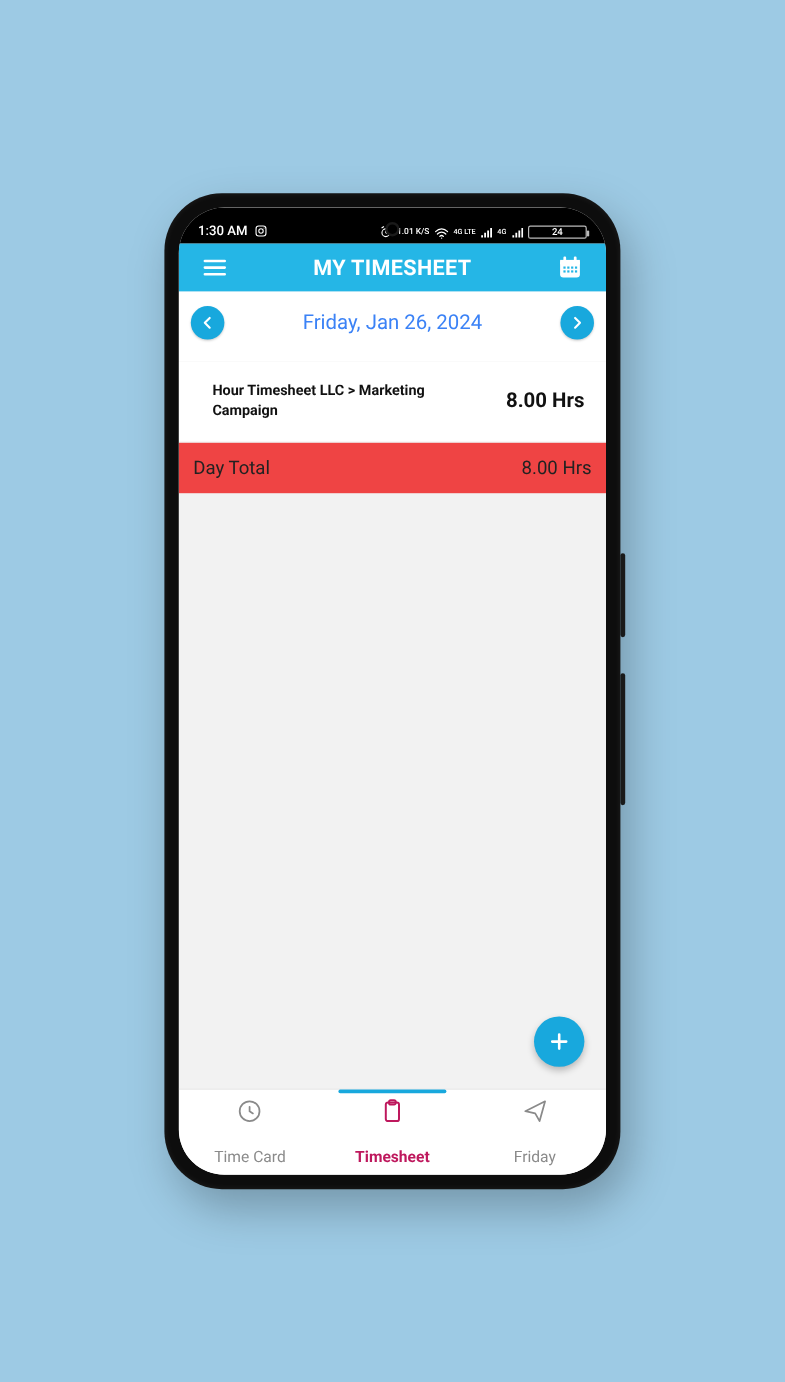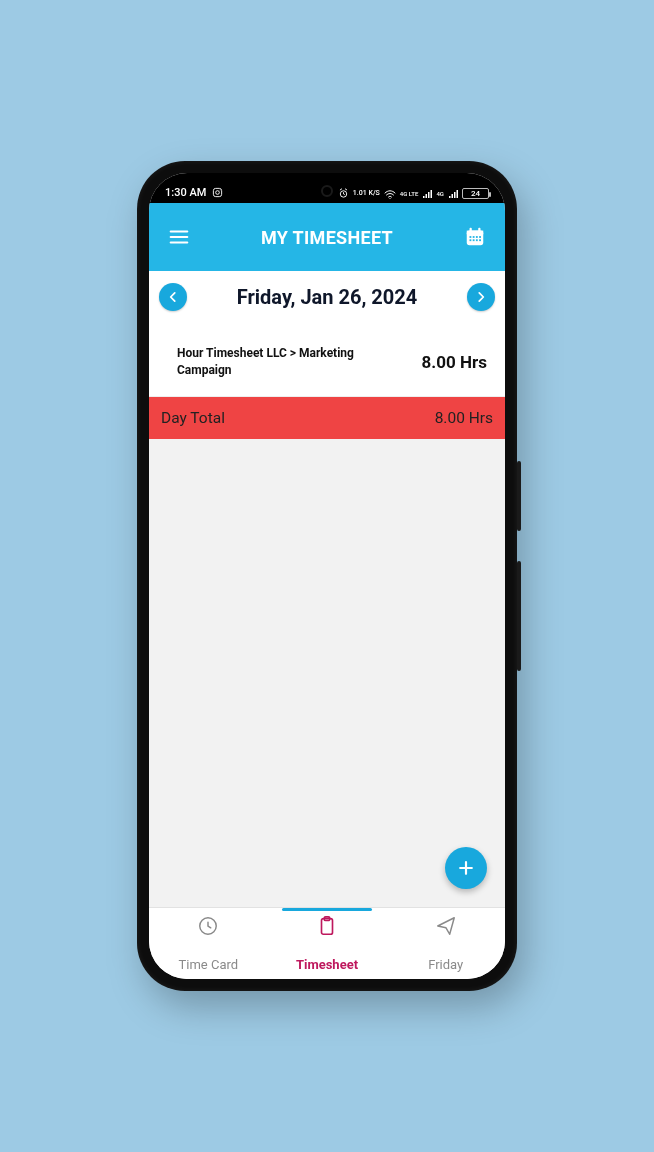--- a/index.html
+++ b/index.html
@@ -74,21 +74,21 @@
       font-size: 11px;
       font-weight: 500;
       gap: 20px;
     }
     .statusbar .left { display: flex; align-items: center; gap: 6px; }
     .statusbar .right { display: flex; align-items: center; gap: 4px; font-size: 9px; }
     .stat-ico { display: inline-flex; }
     .appbar {
       background: #25b6e6;
       color: #fff;
-      height: 68px;
+      height: 40px;
       display: flex;
       align-items: center;
       justify-content: space-between;
       padding: 0 14px;
     }
     .menu-btn, .cal-btn { cursor: pointer; display:flex; align-items:center; justify-content:center; width:32px; height:32px; }
     .appbar-title { font-size: 18px; font-weight: 700; letter-spacing: 0.3px; }
     .datebar {
       background: #fff;
       display: flex;
@@ -96,21 +96,21 @@
       justify-content: space-between;
       padding: 12px 10px 18px 10px;
     }
     .nav-circle {
       width: 28px; height: 28px; border-radius: 50%;
       background: #18a8dd; color:#fff;
       display:flex; align-items:center; justify-content:center;
       cursor:pointer;
       box-shadow: 0 1px 2px rgba(0,0,0,0.2);
     }
-    .date-text { font-size: 20px; color:#0f172a; font-weight: 700; }
+    .date-text { font-size: 17px; color:#3b82f6; font-weight: 400; }
     .content { flex: 1; background: #f2f2f2; position: relative; overflow: hidden; }
     .entry-row {
       background: #fff;
       display: flex;
       align-items: center;
       justify-content: space-between;
       padding: 16px 18px 16px 28px;
       border-bottom: 1px solid #eee;
     }
     .entry-title { font-weight: 700; font-size: 12px; color:#111; line-height: 1.45; max-width: 190px; }
@@ -157,21 +157,21 @@
     .tab.active { color: #be185d; font-weight: 700; }
     .tab.active::before {
       content:"";
       position:absolute; top:0; left:12%; right:12%;
       height: 3px; background: #18a8dd; border-radius: 2px;
     }
     .tab svg { stroke: currentColor; }
     .battery {
       display:inline-flex; align-items:center;
       border:1px solid #bbb; border-radius:2px;
-      padding: 0 8px;
+      padding: 0 19px;
       height: 11px;
       font-size: 8px;
       position: relative;
     }
     .battery::after {
       content:""; position:absolute; right:-3px; top:3px;
       width:2px; height:5px; background:#bbb; border-radius:1px;
     }
   </style>
 </head>

